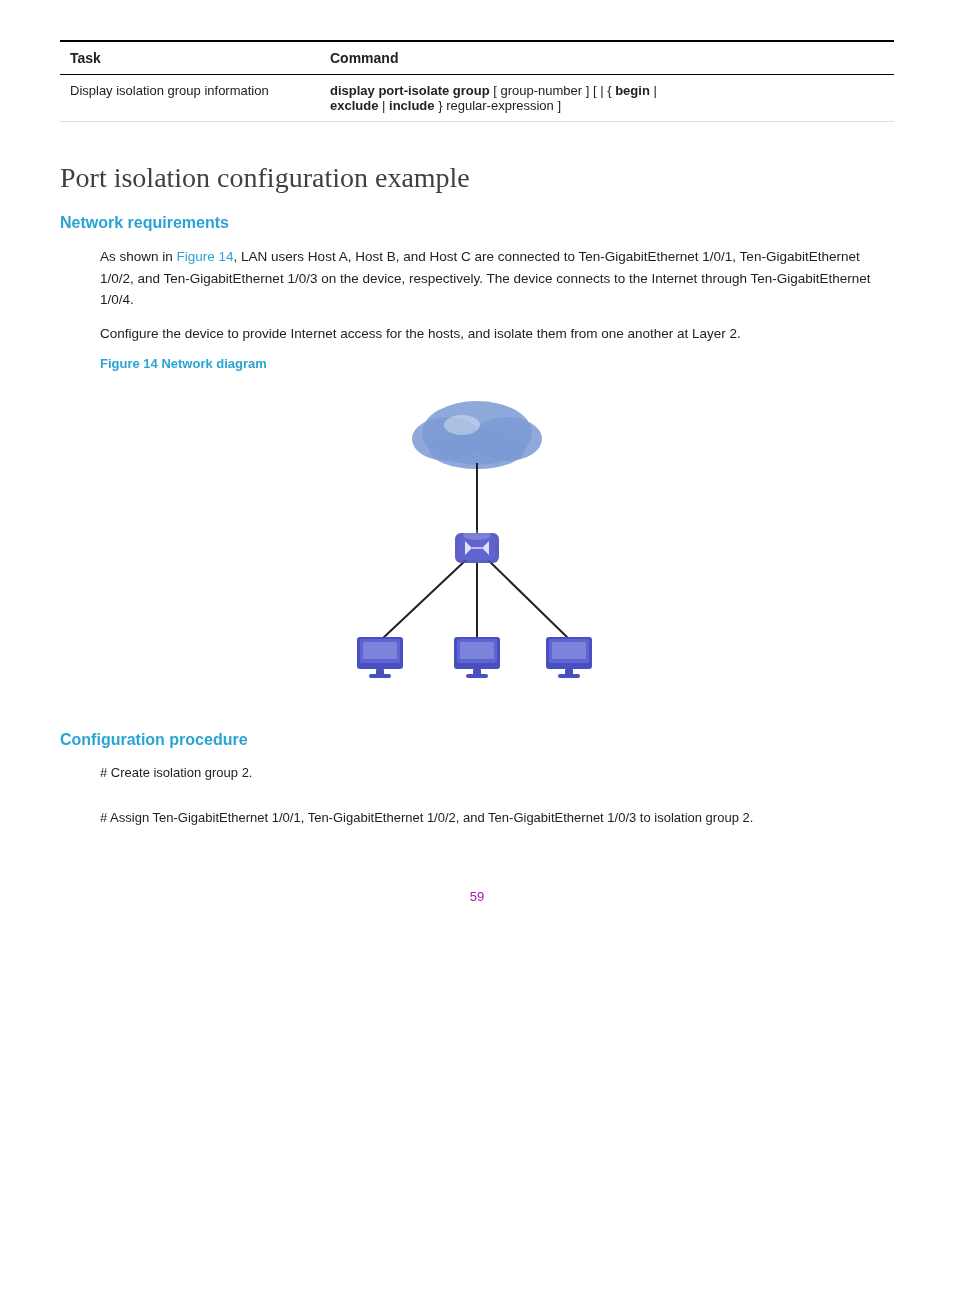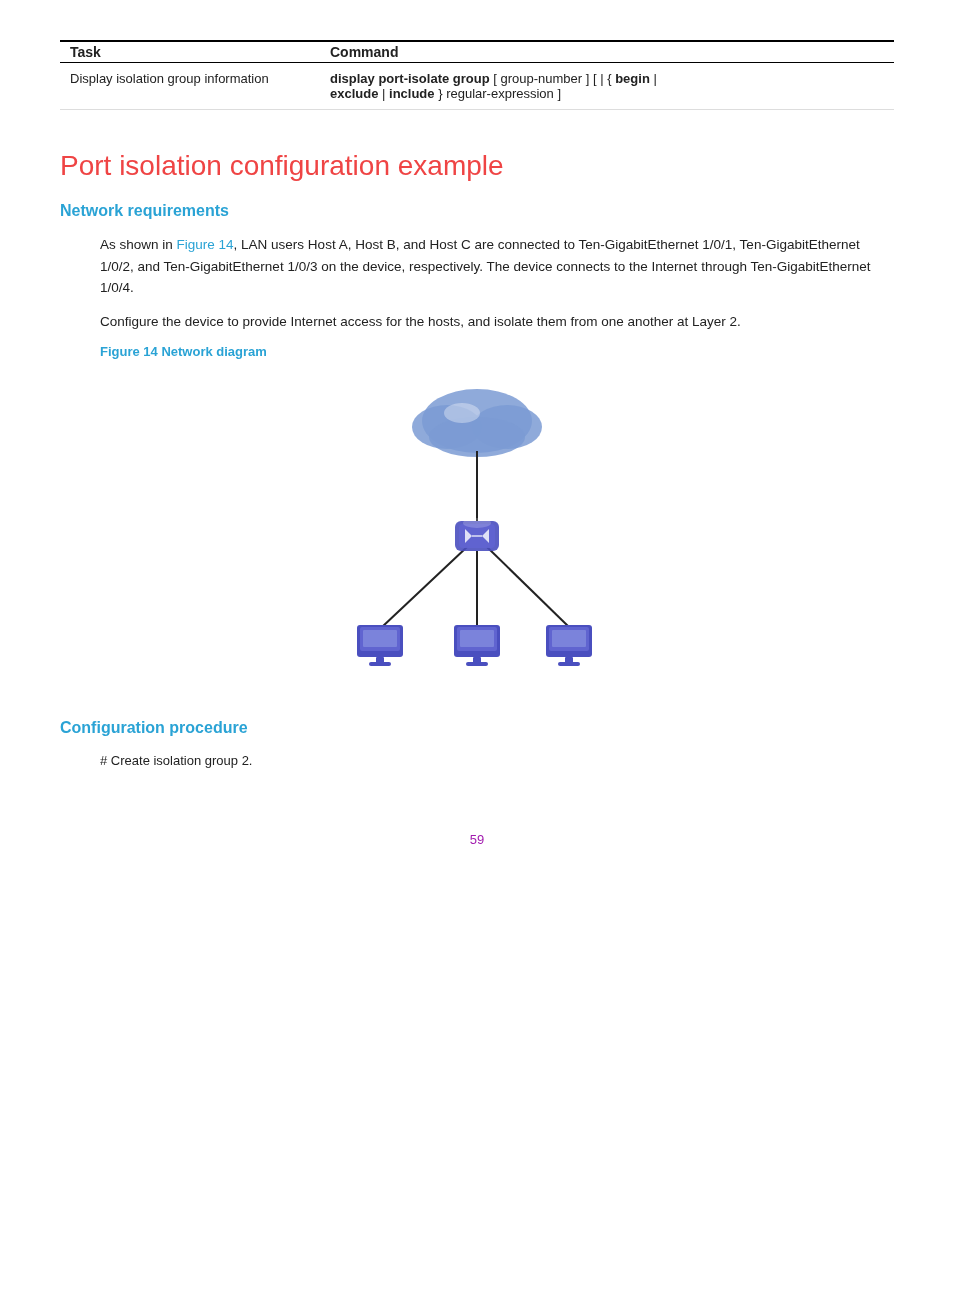--- a/index.html
+++ b/index.html
@@ -16,45 +16,46 @@
     
     .cmd-table {
       width: 100%;
       border-collapse: collapse;
       margin-bottom: 40px;
       border-top: 2px solid #000;
       border-bottom: 1px solid #ccc;
     }
     .cmd-table th {
       text-align: left;
-      padding: 2px 10px;
+      padding: 8px 10px;
       font-weight: bold;
       font-size: 14px;
       border-bottom: 1px solid #000;
       background: #fff;
     }
     .cmd-table td {
       padding: 8px 10px;
       vertical-align: top;
       font-size: 13px;
       border-bottom: 1px solid #ddd;
     }
     .cmd-table td:first-child {
       width: 260px;
     }
     .cmd-bold { font-weight: bold; }
     .cmd-italic { }
 
     
     .section-title {
-      color: #ef4444;
+      color: #404040;
       font-size: 28px;
       font-weight: normal;
       margin-bottom: 20px;
       margin-top: 10px;
+      font-family: Liberation Serif, serif;
     }
     .subsection-title {
       color: #2aa3d5;
       font-size: 16px;
       font-weight: bold;
       margin-bottom: 14px;
       margin-top: 20px;
     }
 
     
@@ -200,15 +201,16 @@
       <rect x="258" y="288" width="8" height="6" rx="1" fill="#4a4fbf"></rect>
       <rect x="251" y="293" width="22" height="4" rx="2" fill="#4a4fbf"></rect>
     </svg>
   </div>
 </div>
 
 <h2 class="subsection-title">Configuration procedure</h2>
 
 <div class="config-section">
   <p class="config-step"># Create isolation group 2.</p>
+  <p class="config-step"># Assign Ten-GigabitEthernet 1/0/1, Ten-GigabitEthernet 1/0/2, and Ten-GigabitEthernet 1/0/3 to isolation group 2.</p>
 </div>
 
 <div class="page-number">59</div>
 
 </body></html>

